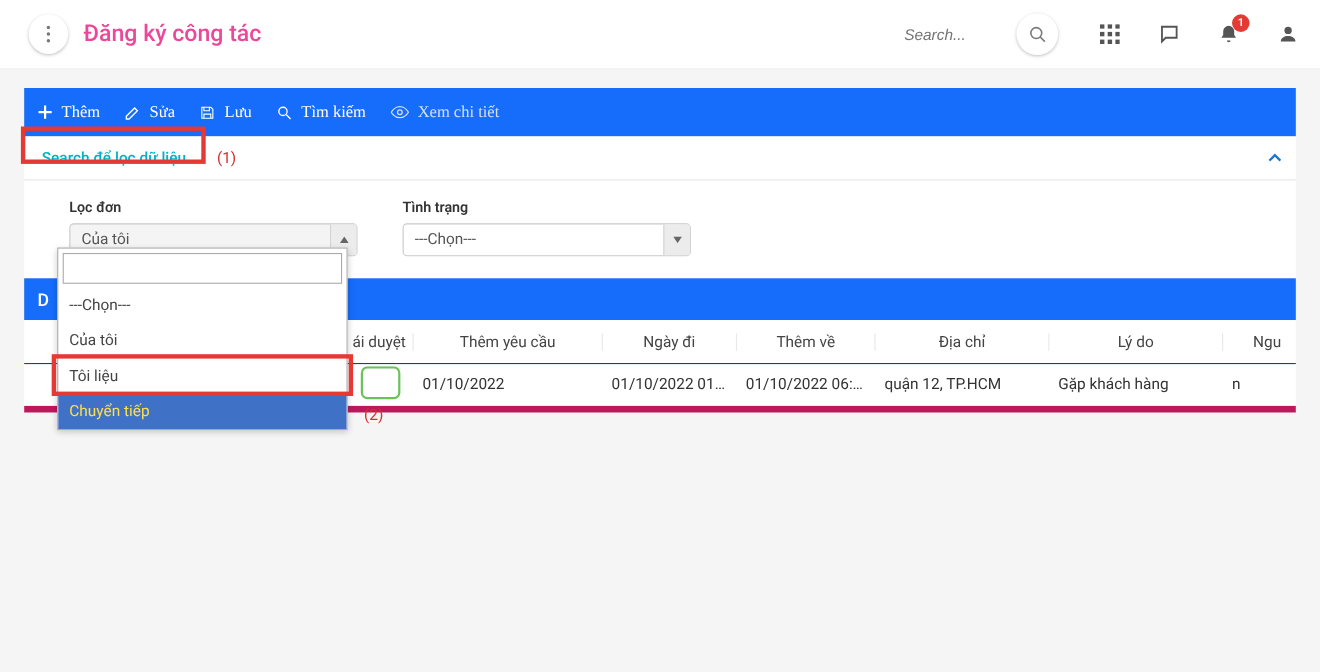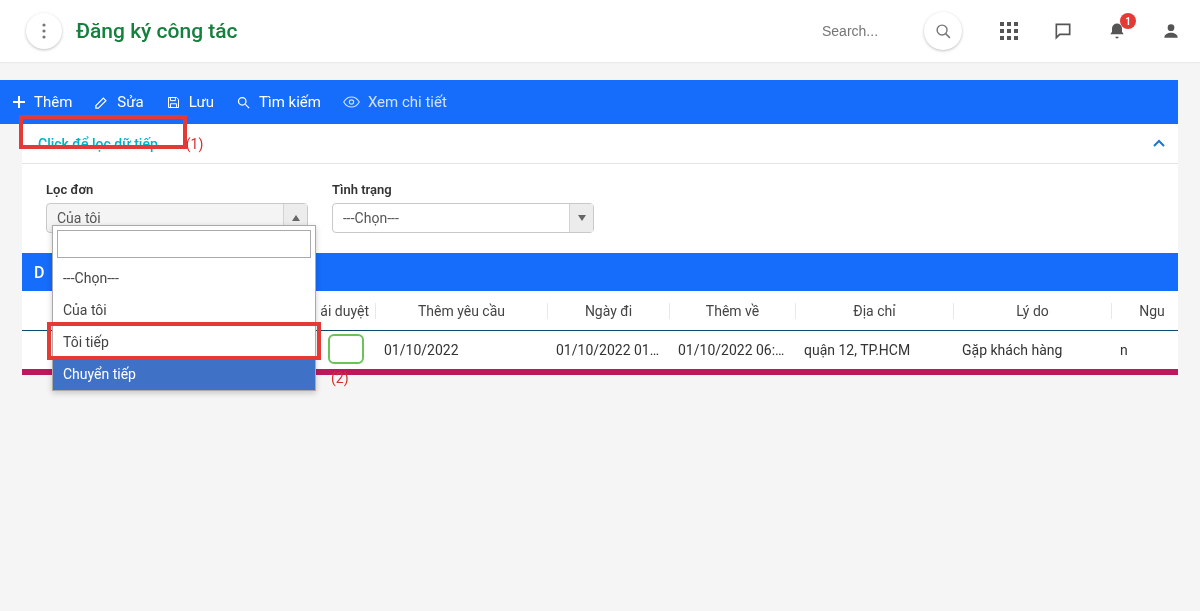--- a/index.html
+++ b/index.html
@@ -1,58 +1,58 @@
 <!DOCTYPE html>
 <html><head>
 <meta charset="utf-8">
 <style>
 * { box-sizing: border-box; margin: 0; padding: 0; }
 body { font-family: -apple-system, BlinkMacSystemFont, "Segoe UI", Roboto, Arial, sans-serif; background: #f5f5f5; width: 1200px; height: 611px; overflow: hidden; color: #333; }
 
 
 .top-header { height: 62px; background: #fff; display: flex; align-items: center; padding: 0 18px 0 26px; gap: 14px; box-shadow: 0 1px 2px rgba(0,0,0,0.06); position: relative; z-index: 5; }
 .menu-circle { width: 36px; height: 36px; border-radius: 50%; background: #fff; box-shadow: 0 1px 3px rgba(0,0,0,0.25); display: flex; align-items: center; justify-content: center; cursor: pointer; }
-.page-title { font-size: 21px; font-weight: 500; color: #15803d; }
+.page-title { font-size: 21px; font-weight: 500; color: #ec4899; }
 .spacer { flex: 1; }
 .search-wrap { display: flex; align-items: center; background: #fff; border-radius: 22px; height: 40px; }
-.search-input { border: none; outline: none; background: transparent; font-size: 14px; color: #0369a1; width: 108px; padding-left: 10px; }
+.search-input { border: none; outline: none; background: transparent; font-size: 14px; color: #0369a1; width: 108px; padding-left: 10px; font-style: italic; }
 .search-btn { width: 38px; height: 38px; border-radius: 50%; background: #fff; display: flex; align-items: center; justify-content: center; box-shadow: 0 1px 3px rgba(0,0,0,0.25); cursor: pointer; margin-left: 4px; }
 .header-icons { display: flex; align-items: center; gap: 32px; margin-left: 22px; }
 .hicon { width: 22px; height: 22px; display: flex; align-items: center; justify-content: center; cursor: pointer; color: #585858; position: relative; }
 .badge { position: absolute; top: -7px; right: -8px; width: 16px; height: 16px; border-radius: 50%; background: #e53935; color: #fff; font-size: 10px; font-weight: 600; display: flex; align-items: center; justify-content: center; }
 
 
-.toolbar { height: 44px; background: #166cfb; display: flex; align-items: center; padding: 0 12px; gap: 22px; margin-top: 18px; margin-right: 22px; }
+.toolbar { height: 44px; background: #166cfb; display: flex; align-items: center; padding: 0 12px; gap: 22px; margin-top: 18px; margin-left: 22px; margin-right: 22px; font-family: Liberation Serif, serif; }
 .toolbar-btn { display: flex; align-items: center; gap: 8px; color: #fff; font-size: 15px; cursor: pointer; }
 .toolbar-btn.dim { opacity: 0.8; }
 .toolbar-btn svg { flex-shrink: 0; }
 
 
 .panel { background: #fff; margin: 0 22px; }
 .filter-hdr { height: 40px; display: flex; align-items: center; border-bottom: 1px solid #e6e6e6; padding: 0 12px; position: relative; }
 .filter-text { font-size: 14px; color: #00b3c4; font-weight: 500; padding: 1px 4px; }
 .red-box-1 { position: absolute; border: 4px solid #e53935; left: -3px; top: -9px; width: 168px; height: 34px; pointer-events: none; }
 .ann1 { color: #d32f2f; font-size: 14px; margin-left: 24px; }
 .collapse-caret { margin-left: auto; color: #1976d2; cursor: pointer; }
 
 .filter-body { padding: 18px 24px 20px; display: flex; gap: 24px; position: relative; }
-.field { display: flex; flex-direction: column; gap: 6px; }
+.field { display: flex; flex-direction: column; gap: 6px; margin-left: 17px; }
 .field-label { font-size: 13px; font-weight: 600; color: #333; }
 .select-wrap { display: flex; align-items: center; border: 1px solid #c9c9c9; border-radius: 4px; height: 30px; background: #f4f4f4; position: relative; cursor: pointer; }
 .select-wrap.w1 { width: 262px; }
 .select-wrap.w2 { width: 262px; background:#fff;}
 .select-text { flex: 1; padding-left: 10px; font-size: 14px; color: #555; }
 .select-caret { width: 24px; height: 100%; border-left: 1px solid #d3d3d3; background: #ececec; display: flex; align-items: center; justify-content: center; }
 
 
 .dropdown-pop { position: absolute; top: 225px; left: 52px; width: 264px; background: #fff; border: 1px solid #aaa; box-shadow: 0 2px 6px rgba(0,0,0,0.2); z-index: 50; }
 .dd-inputwrap { padding: 4px; }
 .dd-input { width: 100%; height: 28px; border: 1px solid #aaa; outline: none; padding: 0 6px; font-size: 13px; }
 .dd-item { padding: 8px 10px; font-size: 14px; color: #444; cursor: pointer; position: relative; }
-.dd-item.selected { background: #3f72c7; color: #ffffff; }
+.dd-item.selected { background: #3f72c7; color: #fde047; }
 .red-box-2 { position: absolute; border: 4px solid #e53935; left: 47px; top: 322px; width: 274px; height: 38px; pointer-events: none; z-index: 55; }
 .ann2 { position: absolute; color: #d32f2f; font-size: 14px; left: 331px; top: 370px; z-index: 55;}
 
 
 .blue-band { height: 38px; background: #166cfb; margin: 0 22px; display:flex; align-items:center; color:#fff; padding-left:12px; font-weight:500; }
 
 
 .table-wrap { margin: 0 22px; background: #fff; }
 .thead, .trow { display: grid; grid-template-columns: 354px 172px 122px 126px 158px 158px 80px; align-items: center; }
 .thead { border-bottom: 1px solid #0c4a6e; height: 40px; }
@@ -152,21 +152,21 @@
     <svg width="17" height="12" viewBox="0 0 24 16">
         <path d="M1 8s4-7 11-7 11 7 11 7-4 7-11 7S1 8 1 8z" fill="none" stroke="#fff" stroke-width="1.6"></path>
         <circle cx="12" cy="8" r="3" fill="none" stroke="#fff" stroke-width="1.6"></circle>
       </svg>
     <span>Xem chi tiết</span>
   </div>
 </div>
 
 <div class="panel">
   <div class="filter-hdr">
-    <span class="filter-text">Click để lọc dữ tiếp</span>
+    <span class="filter-text">Search để lọc dữ liệu</span>
     <div class="red-box-1"></div>
     <span class="ann1">(1)</span>
     <div class="collapse-caret">
       <svg width="14" height="14" viewBox="0 0 14 14">
           <path d="M2 9l5-5 5 5" fill="none" stroke="#1976d2" stroke-width="2"></path>
         </svg>
     </div>
   </div>
   <div class="filter-body">
     <div class="field">
@@ -218,17 +218,17 @@
     <div class="td">quận 12, TP.HCM</div>
     <div class="td">Gặp khách hàng</div>
     <div class="td">n</div>
   </div>
 </div>
 
 <div class="dropdown-pop">
   <div class="dd-inputwrap"><input class="dd-input" style=""></div>
   <div class="dd-item">---Chọn---</div>
   <div class="dd-item">Của tôi</div>
-  <div class="dd-item">Tôi tiếp</div>
+  <div class="dd-item">Tôi liệu</div>
   <div class="dd-item selected">Chuyển tiếp</div>
 </div>
 <div class="red-box-2"></div>
 <span class="ann2">(2)</span>
 
 </body></html>

